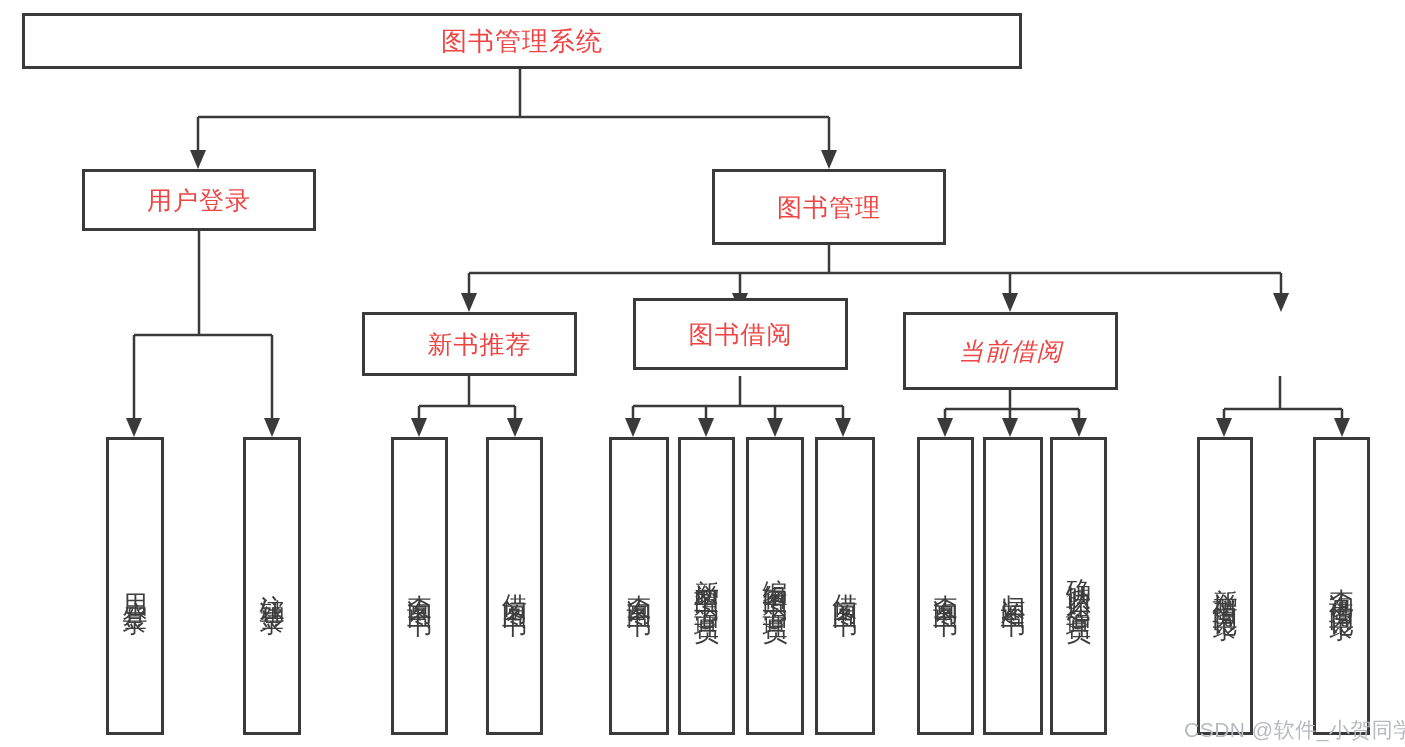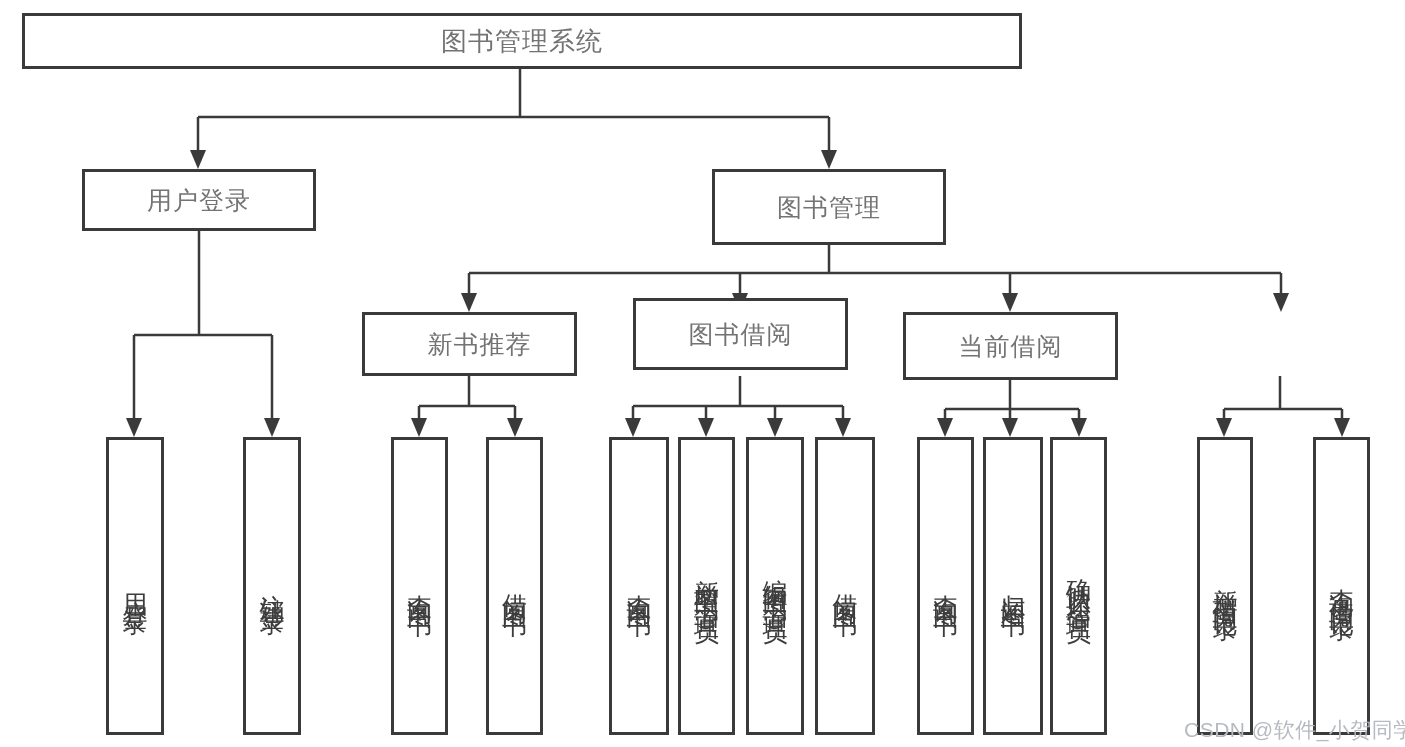--- a/index.html
+++ b/index.html
@@ -2,21 +2,21 @@
 <html><head>
 <meta charset="utf-8">
 <style>
   html,body{margin:0;padding:0;background:#ffffff;}
   body{font-family:"Liberation Sans","DejaVu Sans",sans-serif;}
   .canvas{position:relative;width:1405px;height:747px;background:#ffffff;overflow:hidden;}
   .box{
     position:absolute;box-sizing:border-box;background:#ffffff;
     border:3px solid #3a3a3a;display:flex;align-items:center;justify-content:center;
   }
-  .hl{font-size:25px;color:#737373;letter-spacing:1px;white-space:nowrap;}
+  .hl{font-size:25px;color:#ef4444;letter-spacing:1px;white-space:nowrap;}
   .root-label{font-size:26px;}
   .vl{
     writing-mode:vertical-rl;text-orientation:mixed;
     font-size:25px;color:#3d3d3d;letter-spacing:6px;line-height:1;white-space:nowrap;
   }
   svg.wires{position:absolute;left:0;top:0;z-index:1;}
   .box{z-index:2;}
   .watermark{
     position:absolute;left:1184px;top:716px;z-index:5;
     font-size:21px;color:#b6bac1;white-space:nowrap;letter-spacing:0.5px;
@@ -70,21 +70,21 @@
   <div class="box" style="left:712px;top:169px;width:234px;height:76px;">
     <span class="hl">图书管理</span>
   </div>
 
   <div class="box" style="left:362px;top:312px;width:215px;height:64px;padding-left:20px;">
     <span class="hl">新书推荐</span>
   </div>
   <div class="box" style="left:633px;top:298px;width:215px;height:72px;">
     <span class="hl">图书借阅</span>
   </div>
-  <div class="box" style="left:903px;top:312px;width:215px;height:68px;">
+  <div class="box" style="left:903px;top:312px;width:215px;height:78px;font-style:italic;">
     <span class="hl">当前借阅</span>
   </div>
 
   <div class="box" style="left:106px;top:437px;width:58px;height:298px;">
     <span class="vl">用户登录</span>
   </div>
   <div class="box" style="left:243px;top:437px;width:58px;height:298px;">
     <span class="vl">注销登录</span>
   </div>
 

